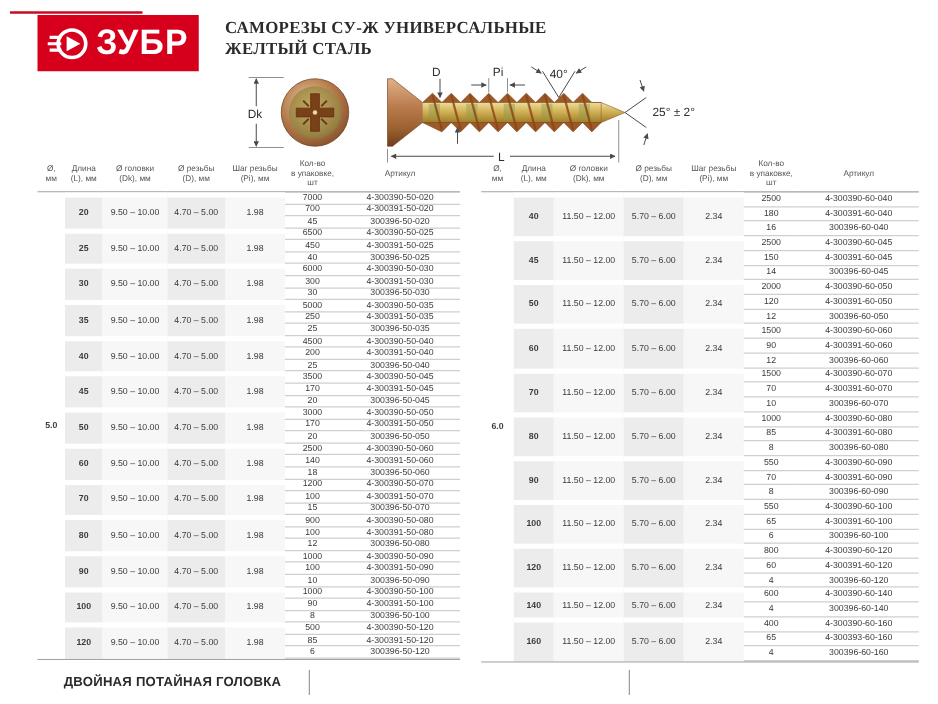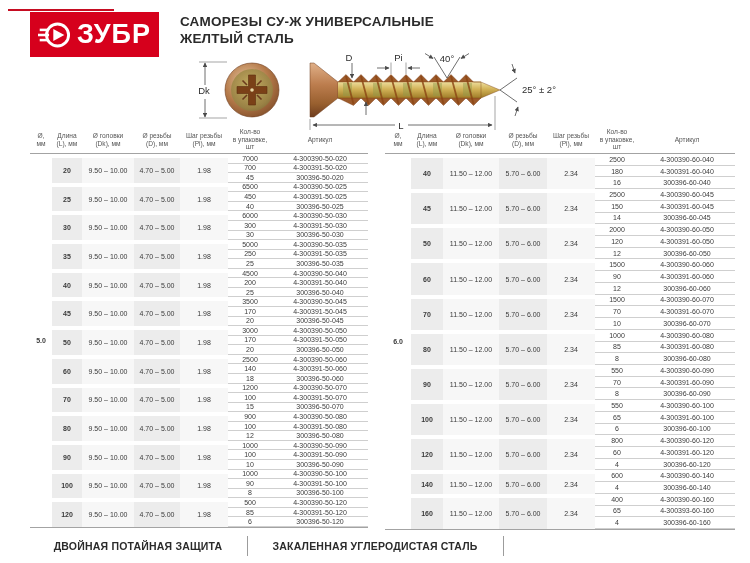--- a/index.html
+++ b/index.html
@@ -4,21 +4,21 @@
 <style>
   html,body{margin:0;padding:0;background:#fff;}
   #page{position:relative;width:750px;height:558px;background:#fff;overflow:hidden;
         font-family:"Liberation Sans",sans-serif;color:#333;}
   .topline{position:absolute;left:8px;top:9px;width:106px;height:2px;background:#c60c22;}
   .logo{position:absolute;left:30px;top:12px;width:129px;height:45px;background:#d6001c;
         display:flex;align-items:center;justify-content:center;gap:5px;}
   .logo-text{color:#fff;font-weight:bold;font-size:27px;letter-spacing:1px;line-height:1;
              transform:scaleY(1.05);}
   .title{position:absolute;left:180px;top:13px;font-size:13.5px;font-weight:bold;color:#2b2b2b;
-         line-height:17px;letter-spacing:.2px;}
+         line-height:17px;letter-spacing:.2px;font-family:Liberation Serif, serif;}
   .diagram{position:absolute;left:185px;top:52px;width:395px;height:88px;}
   .dim{stroke:#4a4a4a;stroke-width:.8;fill:none;}
   .dimthin{stroke:#6a6a6a;stroke-width:.6;fill:none;}
   .dimtxt{font-size:9.5px;fill:#2e2e2e;font-family:"Liberation Sans",sans-serif;}
 
   table.spec{position:absolute;top:128px;border-collapse:separate;border-spacing:0;
              table-layout:fixed;border-bottom:1px solid #a3a3a3;}
   .tbl-left{left:30px;width:338px;}
   .tbl-right{left:385px;width:350px;}
   table.spec th{box-sizing:border-box;height:26px;font-size:6.6px;font-weight:normal;color:#555;
@@ -628,18 +628,17 @@
           <td class="qty">65</td>
           <td class="art">4-300393-60-160</td>
         </tr>
         <tr>
           <td class="qty">4</td>
           <td class="art">300396-60-160</td>
         </tr>
       </tbody>
     </table>
 
-  <div class="footer-item" style="left:28px;">ДВОЙНАЯ ПОТАЙНАЯ ЗАЩИТА</div>
-  <div class="footer-item" style="left:265px;">ЗАКАЛЕННАЯ УГЛЕРОДИСТАЯ СТАЛЬ</div>
+  <div class="footer-item" style="left:28px;">ДВОЙНАЯ ПОТАЙНАЯ ГОЛОВКА</div>
   <div class="fdiv" style="left:247px;"></div>
   <div class="fdiv" style="left:503px;"></div>
 
 </div>
 
 </body></html>

